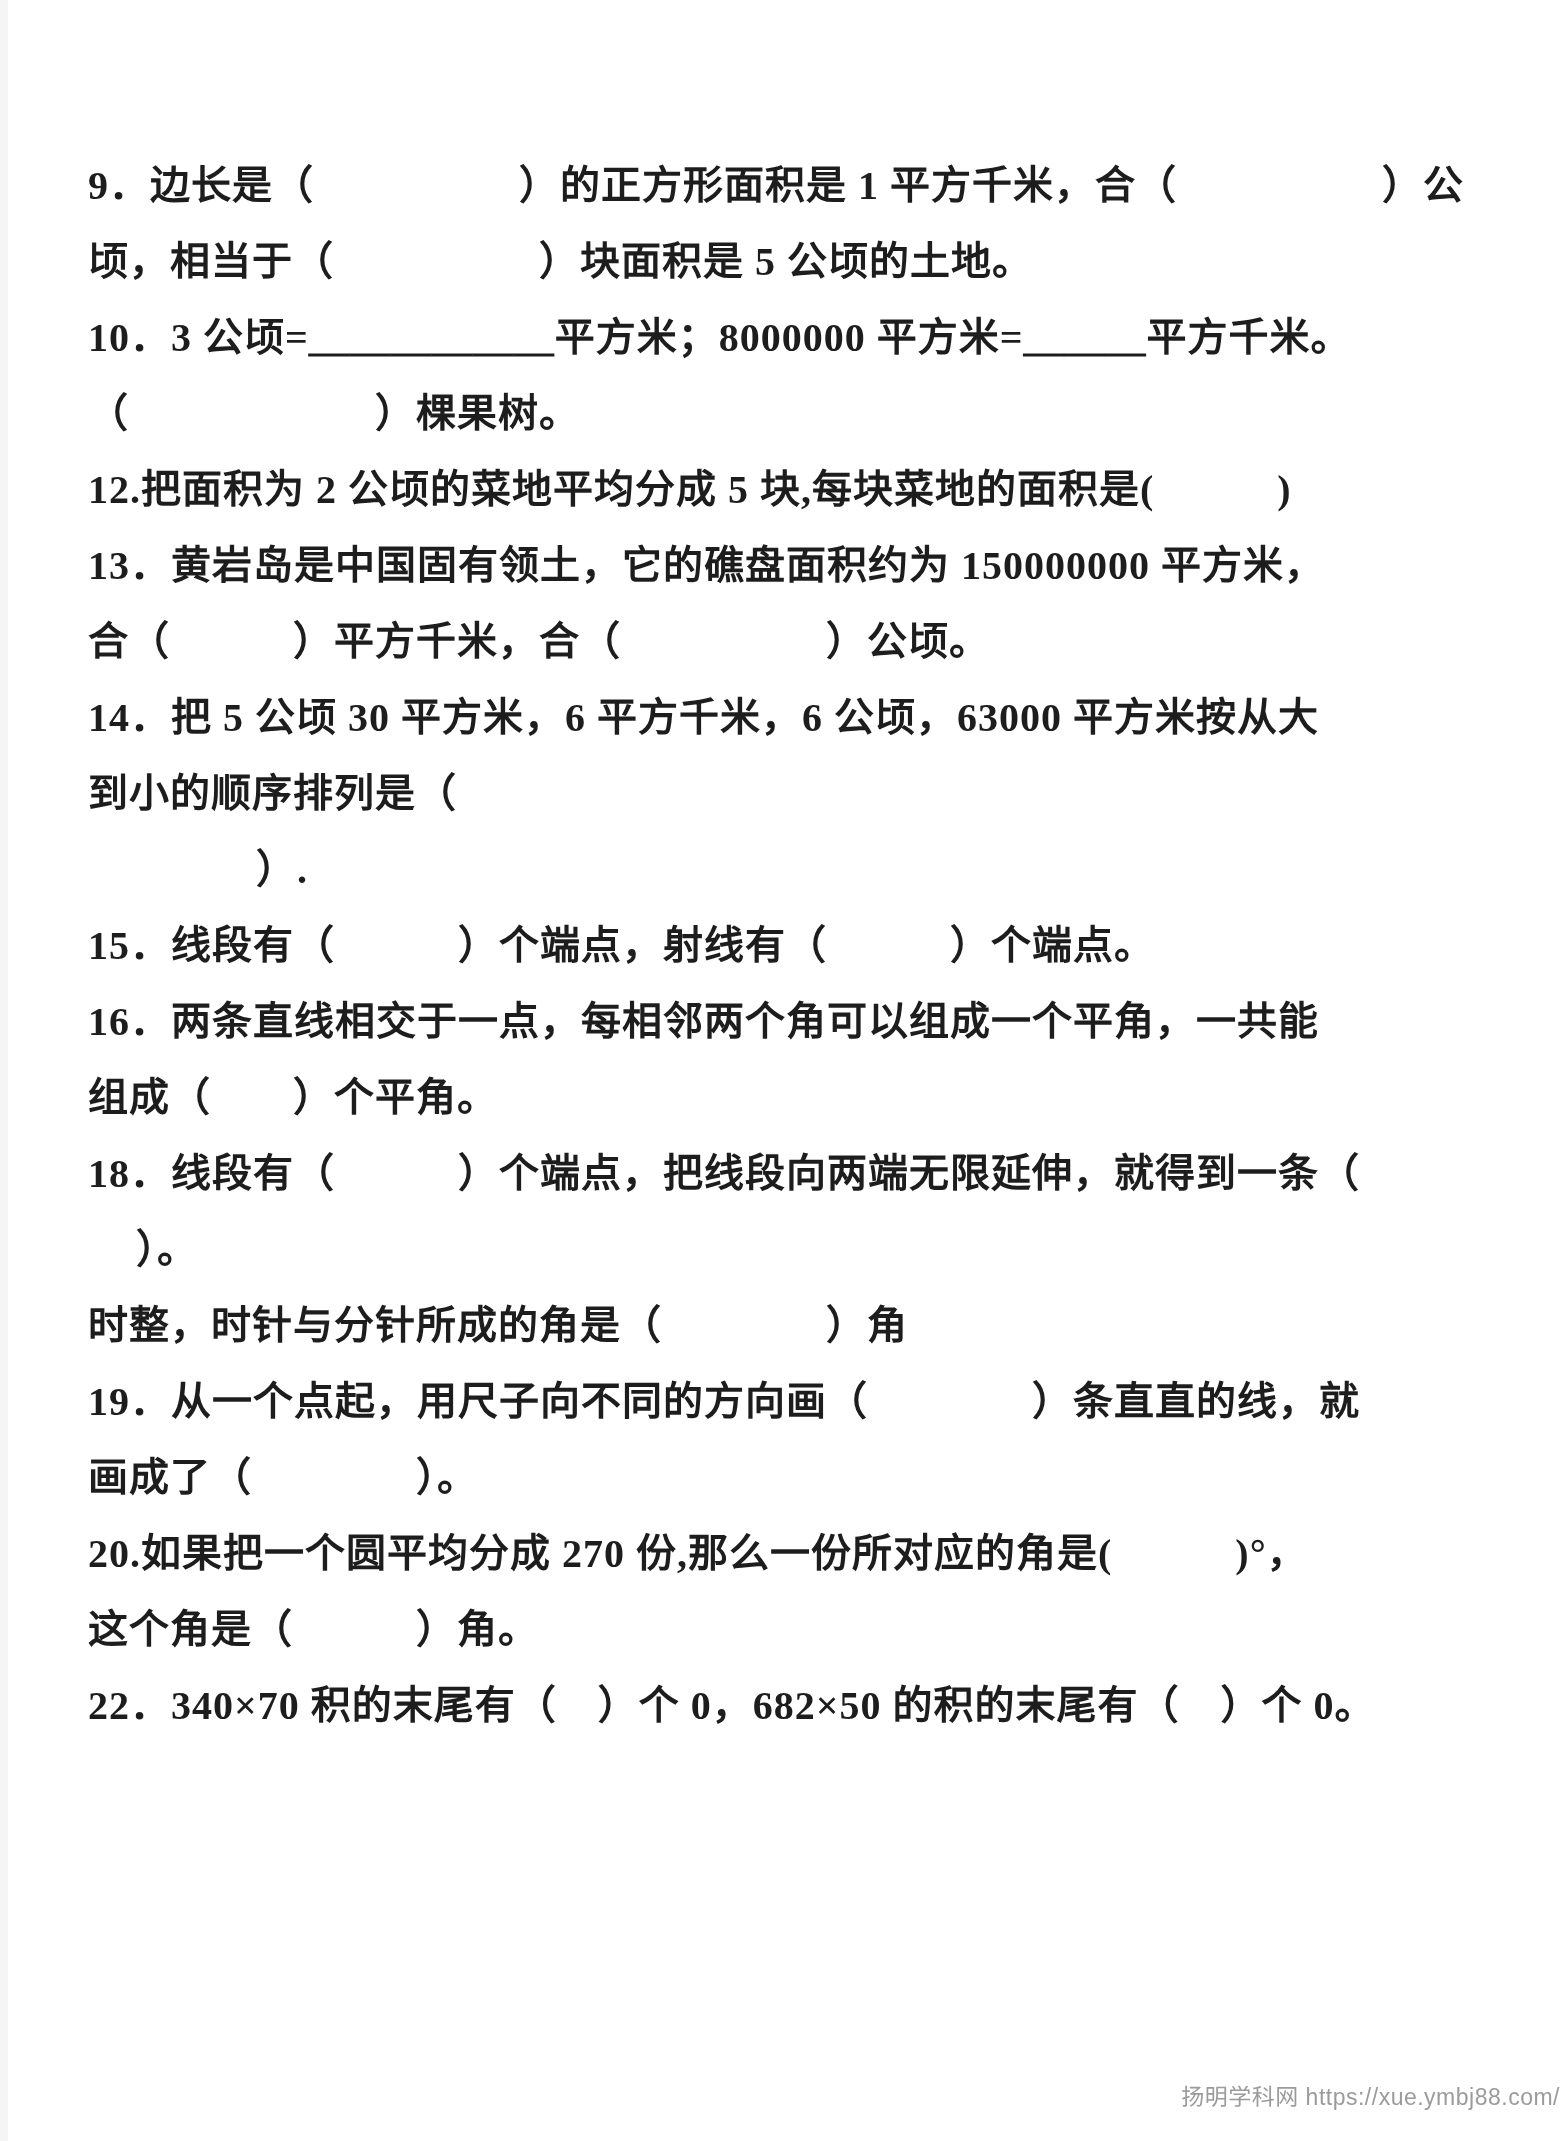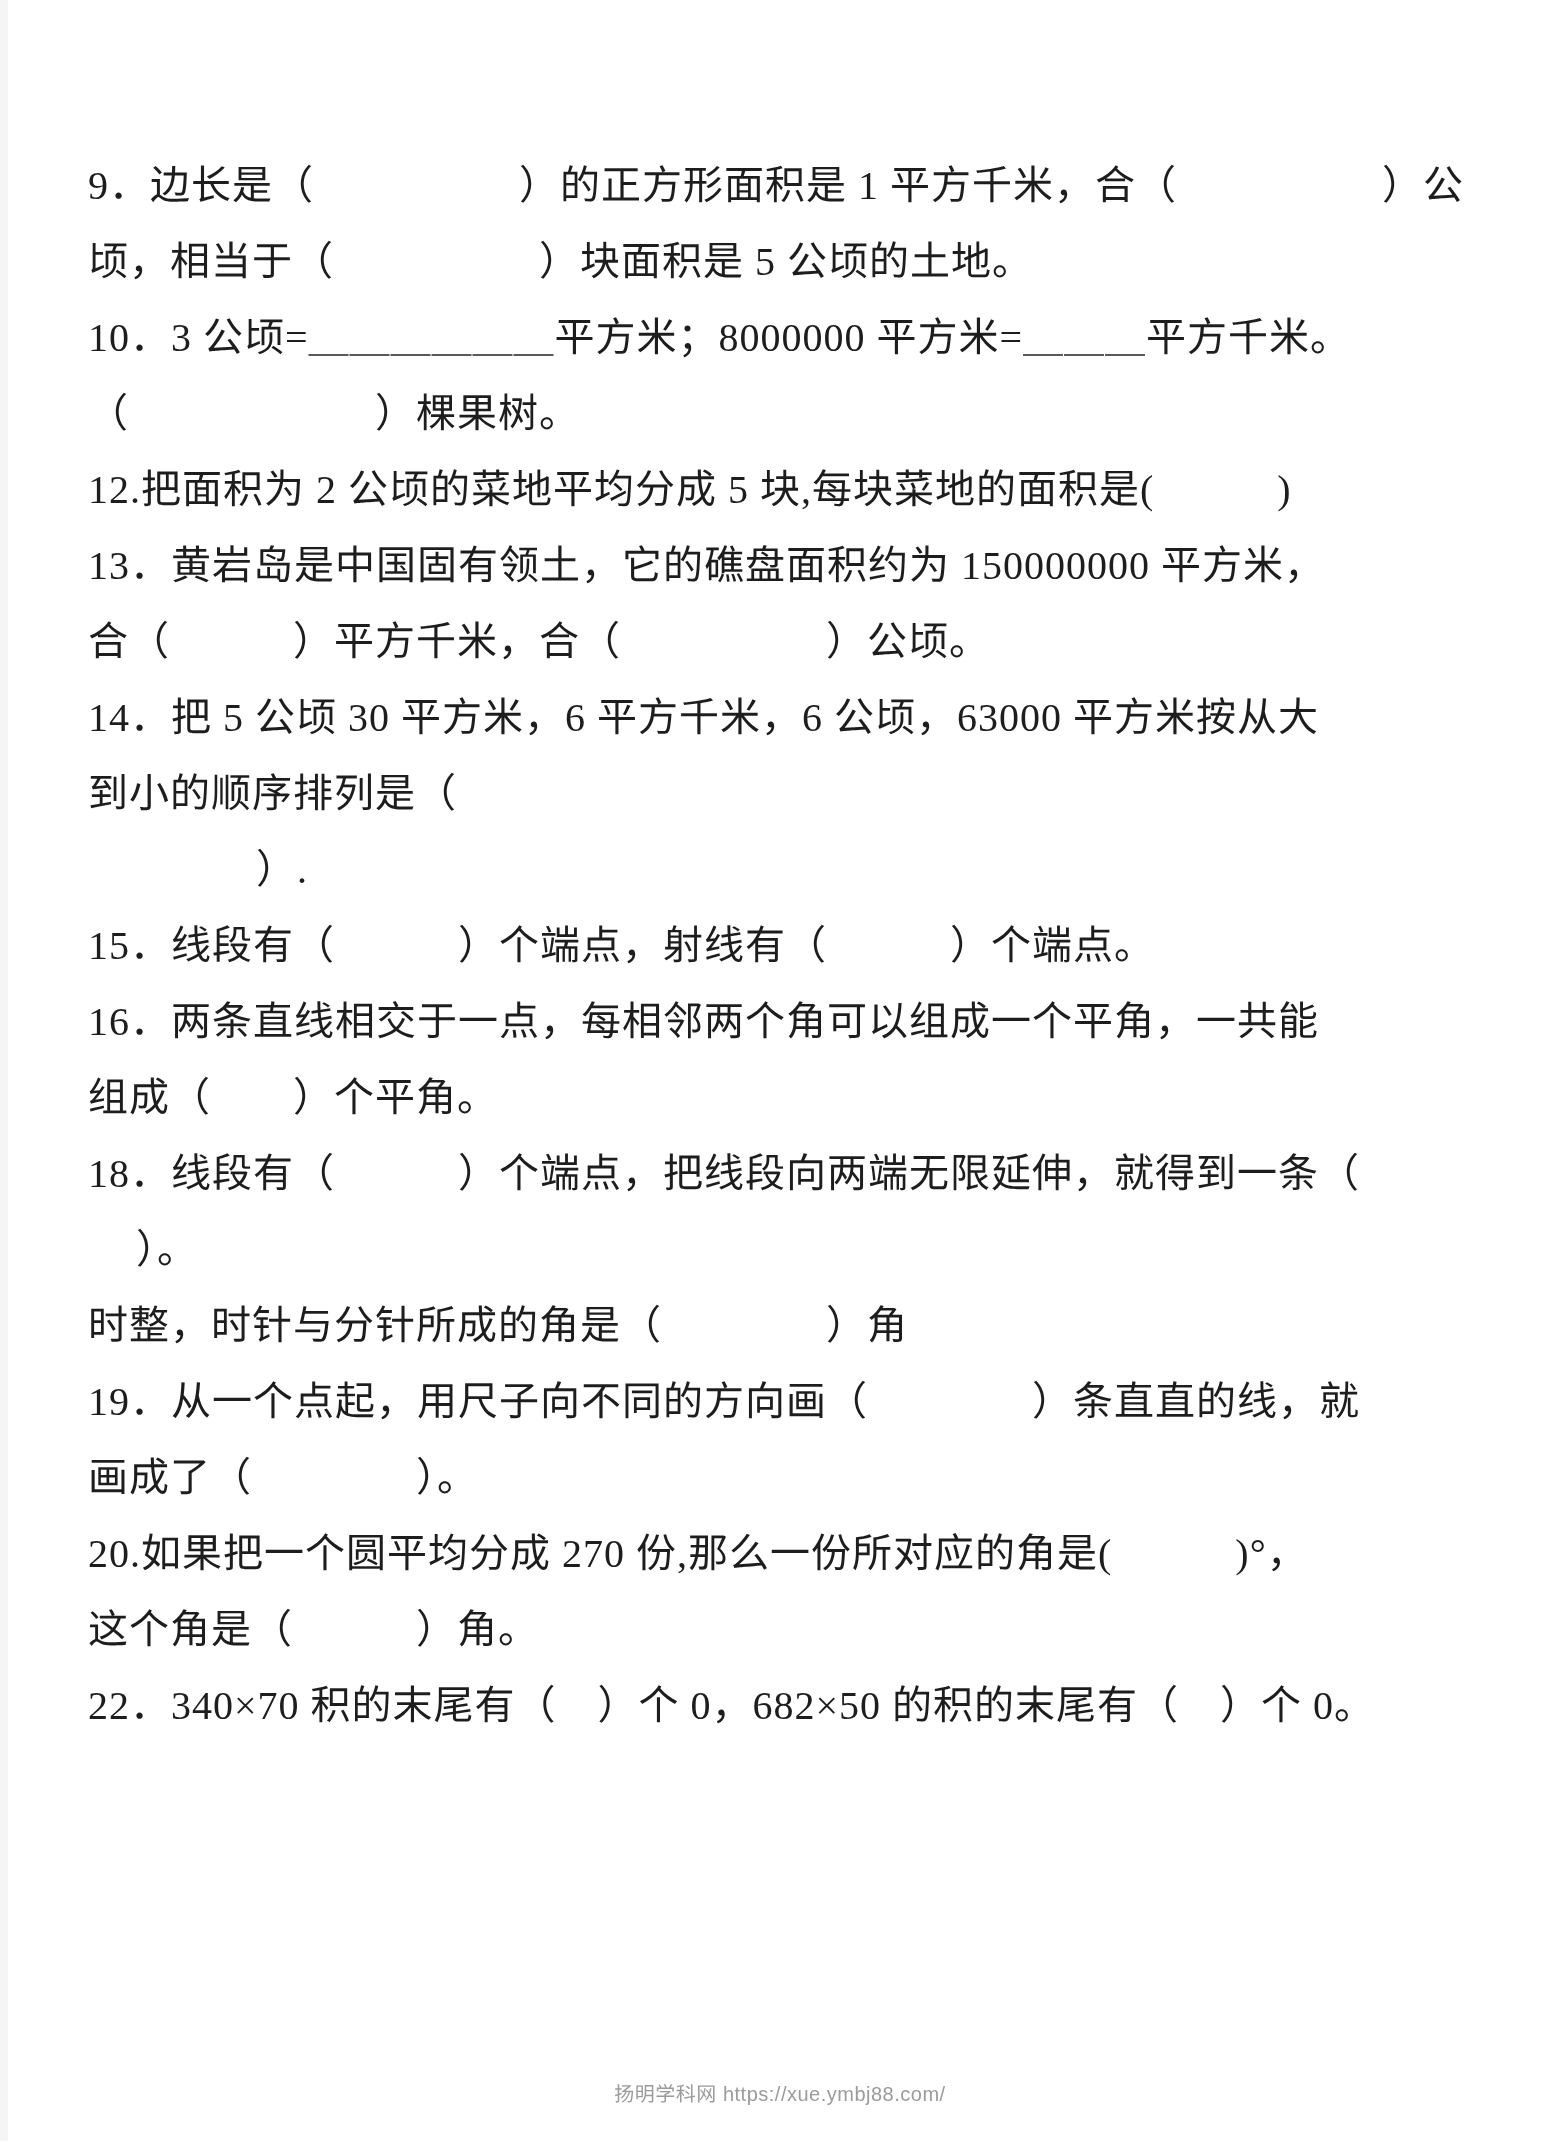--- a/index.html
+++ b/index.html
@@ -34,33 +34,33 @@
   }
   .q-line {
     white-space: pre-wrap;
     min-height: 76px;
   }
   .footer-watermark {
     position: absolute;
     left: 0;
     right: 0;
     top: 2078px;
-    text-align: center;
-    font-size: 20px;
+    text-align: right;
+    font-size: 23px;
     color: #9b9b9b;
     font-family: "Liberation Sans", "DejaVu Sans", sans-serif;
     letter-spacing: 0.5px;
   }
 </style>
 </head>
 <body style="background: rgb(255, 255, 255);">
 
 <div class="page-edge"></div>
 
-<main class="worksheet-body" style="color: rgb(29, 29, 29);">
+<main class="worksheet-body" style="color: rgb(29, 29, 29); font-weight: bold;">
     <div class="q-line">9．边长是（　　　　　）的正方形面积是 1 平方千米，合（　　　　　）公</div>
     <div class="q-line">顷，相当于（　　　　　）块面积是 5 公顷的土地。</div>
     <div class="q-line">10．3 公顷=＿＿＿＿＿＿平方米；8000000 平方米=＿＿＿平方千米。</div>
     <div class="q-line">（　　　　　　）棵果树。</div>
     <div class="q-line">12.把面积为 2 公顷的菜地平均分成 5 块,每块菜地的面积是(　　　)</div>
     <div class="q-line">13．黄岩岛是中国固有领土，它的礁盘面积约为 150000000 平方米，</div>
     <div class="q-line">合（　　　）平方千米，合（　　　　　）公顷。</div>
     <div class="q-line">14．把 5 公顷 30 平方米，6 平方千米，6 公顷，63000 平方米按从大</div>
     <div class="q-line">到小的顺序排列是（</div>
     <div class="q-line" style="padding-left: 168px;">）.</div>

